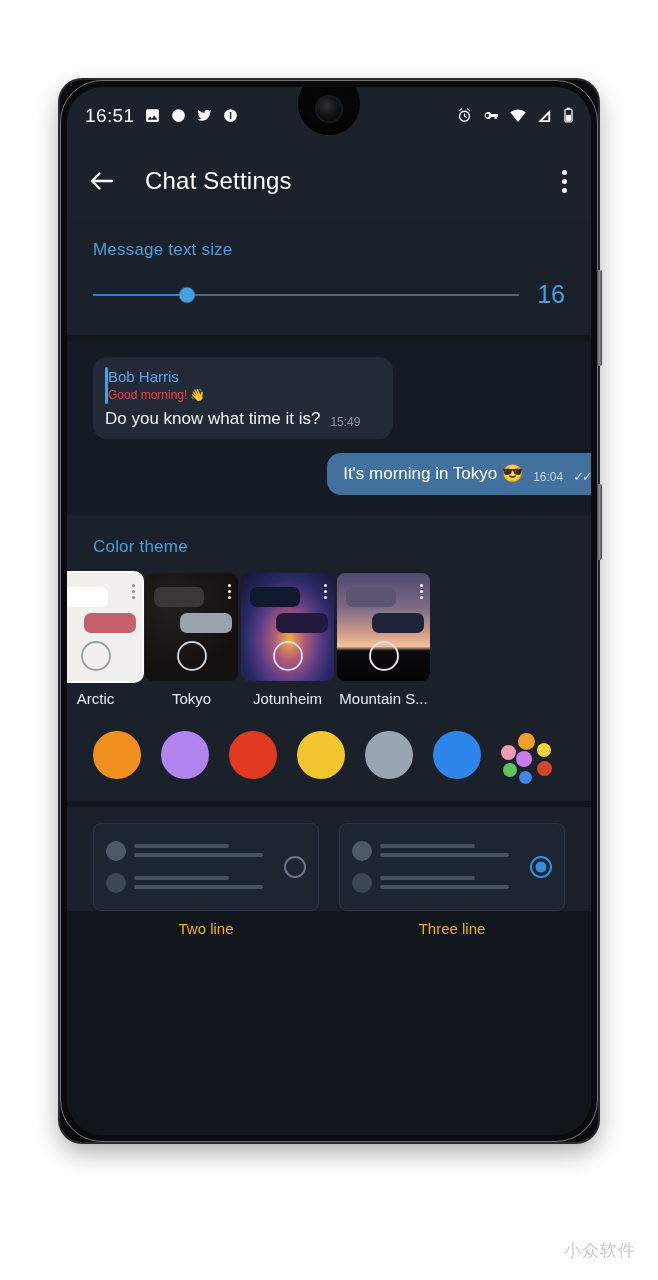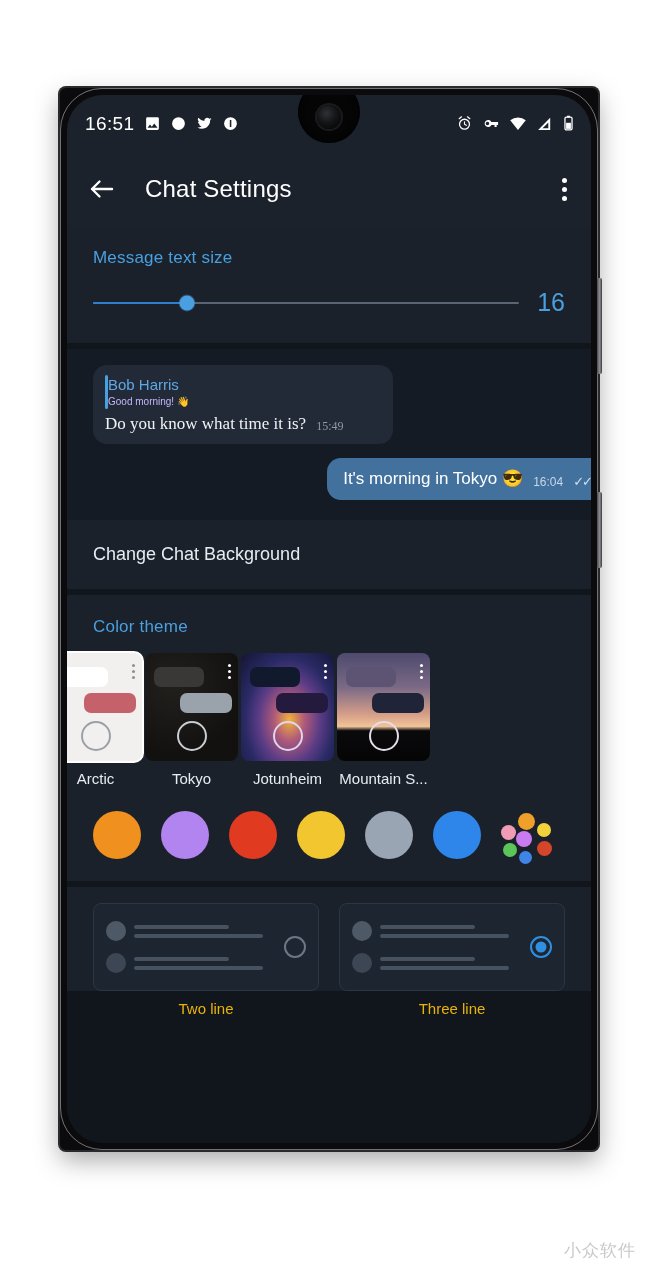--- a/index.html
+++ b/index.html
@@ -13,24 +13,24 @@
   
   #page { position: relative; width: 658px; height: 1280px; background: #ffffff; }
   #watermark {
     position: absolute; right: 22px; bottom: 18px;
     color: #c9c9c9; font-size: 17px; letter-spacing: 1px;
     font-family: "DejaVu Sans", sans-serif;
   }
 
   
   #phone {
-    position: absolute; left: 60px; top: 88px;
+    position: absolute; left: 60px; top: 80px;
     width: 538px; height: 1062px;
     background: #0b0b0d;
-    border-radius: 6px;
+    border-radius: 22px;
     box-shadow: 0 0 0 2px #2a2a2c, 0 10px 26px rgba(0,0,0,.35);
     padding: 7px 7px 7px 7px;
   }
   #phone::before {  
     content: ""; position: absolute; inset: 0;
     border-radius: 42px;
     border: 1px solid rgba(200,200,205,.55);
     pointer-events: none;
   }
   .side-btn {
@@ -115,22 +115,22 @@
   
   #chat-preview { background: #151b24; padding: 16px 0 20px 0; position: relative; }
   .bubble-in {
     margin-left: 26px; max-width: 300px;
     background: #212a36; border-radius: 14px;
     padding: 10px 14px 8px 12px; position: relative;
   }
   .reply-block { display: flex; }
   .reply-bar { width: 3px; background: #4a9fe0; border-radius: 2px; flex: 0 0 3px; }
   .reply-name { color: #5fa8e6; font-size: 15px; font-weight: 500; line-height: 1.35; }
-  .reply-text { color: #c4b5fd; font-size: 10px; line-height: 1.4; }
-  .msg-line { display: flex; align-items: flex-end; gap: 10px; margin-top: 4px; font-family: Liberation Serif, serif; }
+  .reply-text { color: #ef4444; font-size: 12px; line-height: 1.4; }
+  .msg-line { display: flex; align-items: flex-end; gap: 10px; margin-top: 4px; }
   .msg-text { color: #f0f3f6; font-size: 17px; line-height: 1.35; }
   .msg-time { color: #8e99a6; font-size: 12px; padding-bottom: 2px; }
 
   .bubble-out-row { display: flex; justify-content: flex-end; margin-top: 14px; }
   .bubble-out {
     background: #41719c; border-radius: 14px;
     padding: 10px 14px 9px 16px;
     margin-right: -14px;
     display: flex; align-items: flex-end; gap: 10px;
   }
@@ -291,23 +291,20 @@
           </div>
           <div class="bubble-out-row">
             <div class="bubble-out">
               <span class="msg-text">It's morning in Tokyo 😎</span>
               <span class="msg-time">16:04</span>
               <span class="ticks">✓✓</span>
             </div>
           </div>
         </div>
 
-        <div class="card">
-          <div class="plain-row">Change Chat Background</div>
-        </div>
 
         <div class="card">
           <div class="section-title">Color theme</div>
           <div id="theme-scroll">
               <div class="theme-item">
                 <div class="theme-card selected" style="background: rgb(242, 240, 238);">
                   <div class="tc-bubble-a" style="background: rgb(255, 255, 255);"></div>
                   <div class="tc-bubble-b" style="background: rgb(196, 97, 107);"></div>
                   <div class="tc-dots">
                     <i style="background: rgb(139, 144, 151);"></i>

